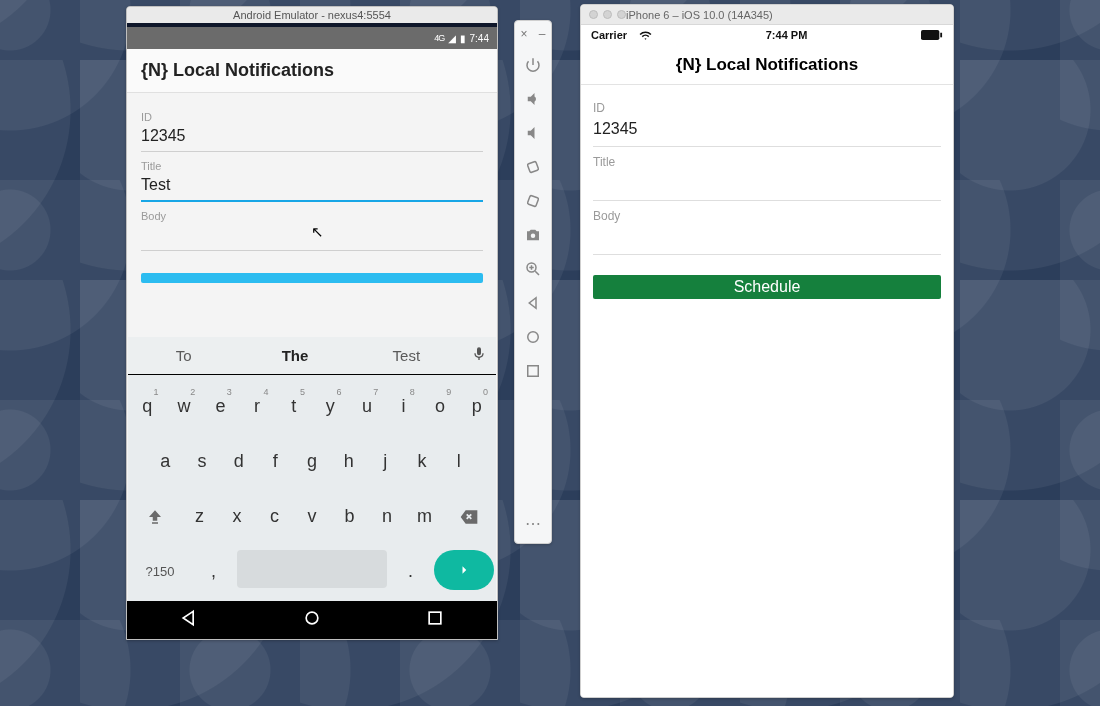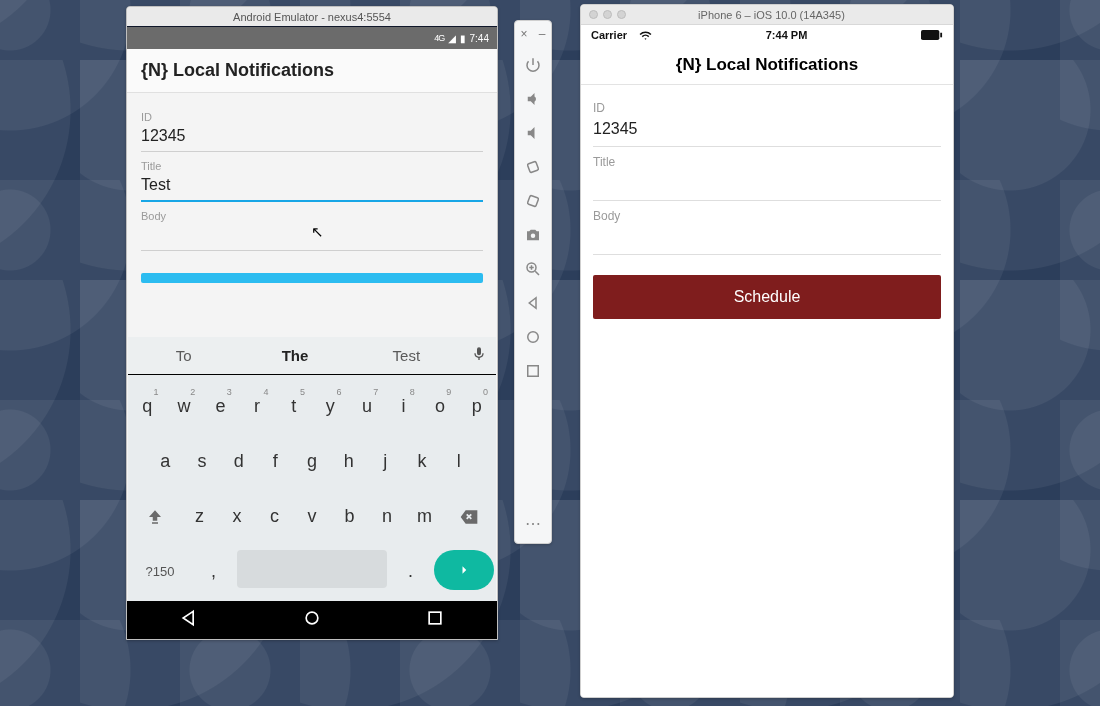--- a/index.html
+++ b/index.html
@@ -22,21 +22,21 @@
   
   .android-window {
     position: absolute; left: 126px; top: 6px; width: 372px; height: 634px;
     background: #f1f1f1; border: 1px solid #bfbfbf; border-radius: 4px 4px 0 0;
     box-shadow: 0 1px 3px rgba(0,0,0,.25);
     display: flex; flex-direction: column; overflow: hidden;
   }
   .android-titlebar {
     height: 20px; background: #eaeaea; font-size: 11px; color: #555;
     display: flex; align-items: center; justify-content: center;
-    border-bottom: 1px solid #0f172a;
+    border-bottom: 4px solid #0f172a;
   }
 
   .android-screen { flex: 1; background: #f4f4f4; display: flex; flex-direction: column; }
   .android-statusbar {
     height: 22px; background: #6b6b6b; color: #fff; font-size: 10px;
     display: flex; align-items: center; justify-content: flex-end; gap: 4px; padding: 0 8px;
   }
   .android-statusbar .sig { font-size: 9px; letter-spacing: -1px; }
   .android-actionbar {
     height: 44px; background: #fafafa; display: flex; align-items: center;
@@ -113,39 +113,39 @@
     background: #fff; border: 1px solid #cfcfcf; border-radius: 4px;
     box-shadow: 0 1px 3px rgba(0,0,0,.2);
     display: flex; flex-direction: column; overflow: hidden;
   }
   .ios-titlebar {
     height: 20px; background: #eaeaea; font-size: 11px; color: #666;
     display: flex; align-items: center; border-bottom: 1px solid #d8d8d8;
   }
   .traffic { display:flex; gap:5px; padding-left:8px; }
   .traffic span { width:9px; height:9px; border-radius:50%; background:#d3d3d3; border:1px solid #bdbdbd; }
-  .ios-titlebar .title { flex:1; text-align:center; padding-right:36px; }
+  .ios-titlebar .title { flex:1; padding-right:36px; }
 
   .ios-screen { flex:1; background:#fff; }
   .ios-statusbar {
     height:20px; display:flex; align-items:center; justify-content:space-between;
     padding:0 10px; font-size:11px; font-weight:600; color:#111;
   }
   .ios-statusbar .left, .ios-statusbar .right { display:flex; align-items:center; gap:12px; }
   .wifi { width:13px; }
   .ios-navbar { height:40px; display:flex; align-items:center; justify-content:center;
     font-size:17px; font-weight:700; border-bottom:1px solid #e3e3e3; }
   .ios-form { padding: 8px 12px; }
   .ios-label { font-size:12px; color:#9a9a9a; margin-top:8px; }
   .ios-input {
     width:100%; border:none; border-bottom:1px solid #dedede; background:transparent;
     font-size:16px; color:#222; padding:5px 0 8px 0; outline:none;
   }
   .ios-button {
-    width:100%; height:44px; margin-top:20px; background:#7f1d1d; color:#fff;
+    width:100%; height:24px; margin-top:20px; background:#15803d; color:#fff;
     border:none; font-size:16px; border-radius:2px;text-align:center;
   }
 </style>
 </head>
 <body>
 
 <div class="bg"></div>
 
 <div class="android-window">
   <div class="android-titlebar">Android Emulator - nexus4:5554</div>

